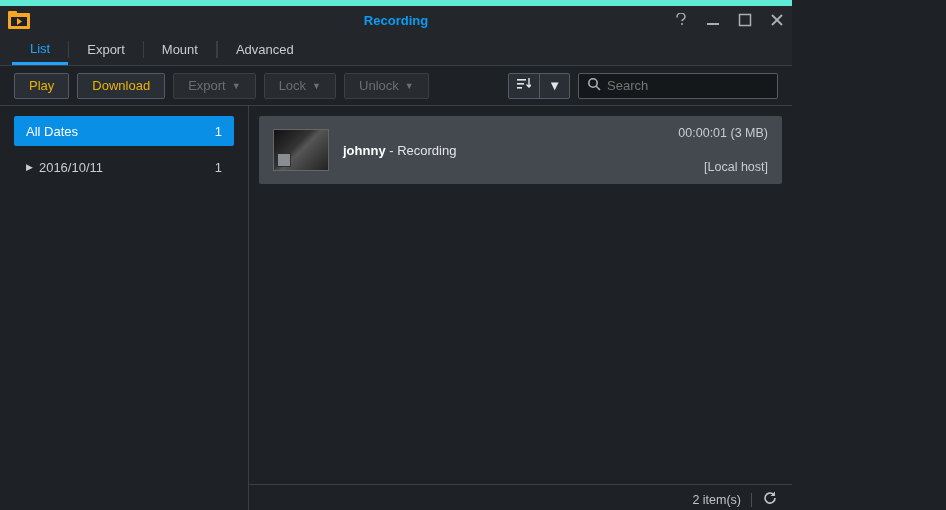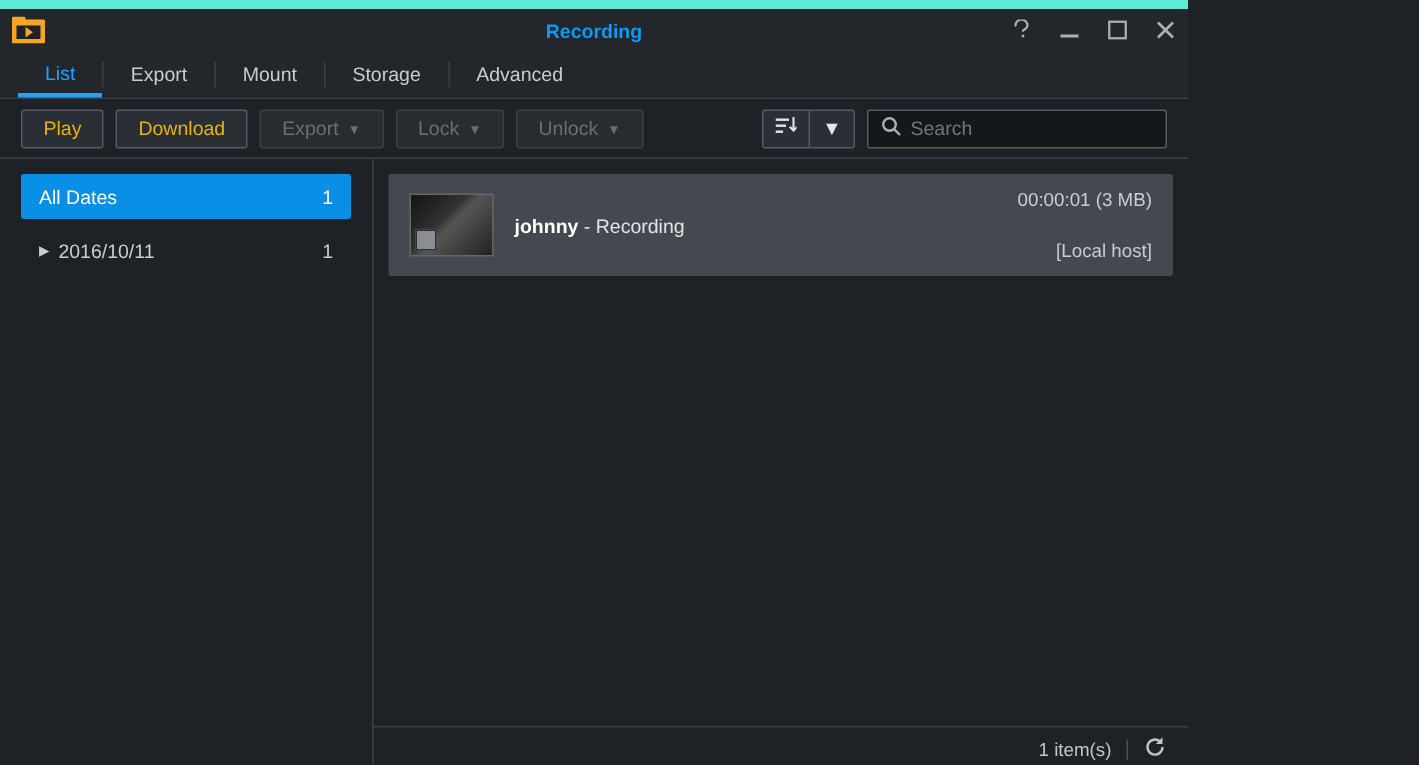--- a/index.html
+++ b/index.html
@@ -277,21 +277,20 @@
     </div>
   </div>
 
   <div class="tabs">
     <div class="tab active">List</div>
     <div class="sep"></div>
     <div class="tab">Export</div>
     <div class="sep"></div>
     <div class="tab">Mount</div>
     <div class="sep"></div>
-    <div class="tab">Storage</div>
     <div class="sep"></div>
     <div class="tab">Advanced</div>
   </div>
 
   <div class="toolbar">
     <div class="btn">Play</div>
     <div class="btn">Download</div>
     <div class="btn disabled">
       <span>Export</span>
       <span class="caret">▼</span>
@@ -349,21 +348,21 @@
           <div class="item-info">
             <span class="name"><b>johnny</b><span> - Recording</span></span>
           </div>
           <div class="item-right">
             <span>00:00:01 (3 MB)</span>
             <span>[Local host]</span>
           </div>
         </div>
       </div>
       <div class="statusbar">
-        <span>1 item(s)</span>
+        <span>2 item(s)</span>
         <span class="divider"></span>
         <span><svg width="16" height="16" viewBox="0 0 16 16">
               <path d="M13 8a5 5 0 1 1-1.7-3.7" stroke="#c0c4c8" stroke-width="1.6" fill="none"></path>
               <polygon points="13,1.5 13,6 8.5,6" fill="#c0c4c8"></polygon>
             </svg></span>
       </div>
     </div>
   </div>
 </div>
 

